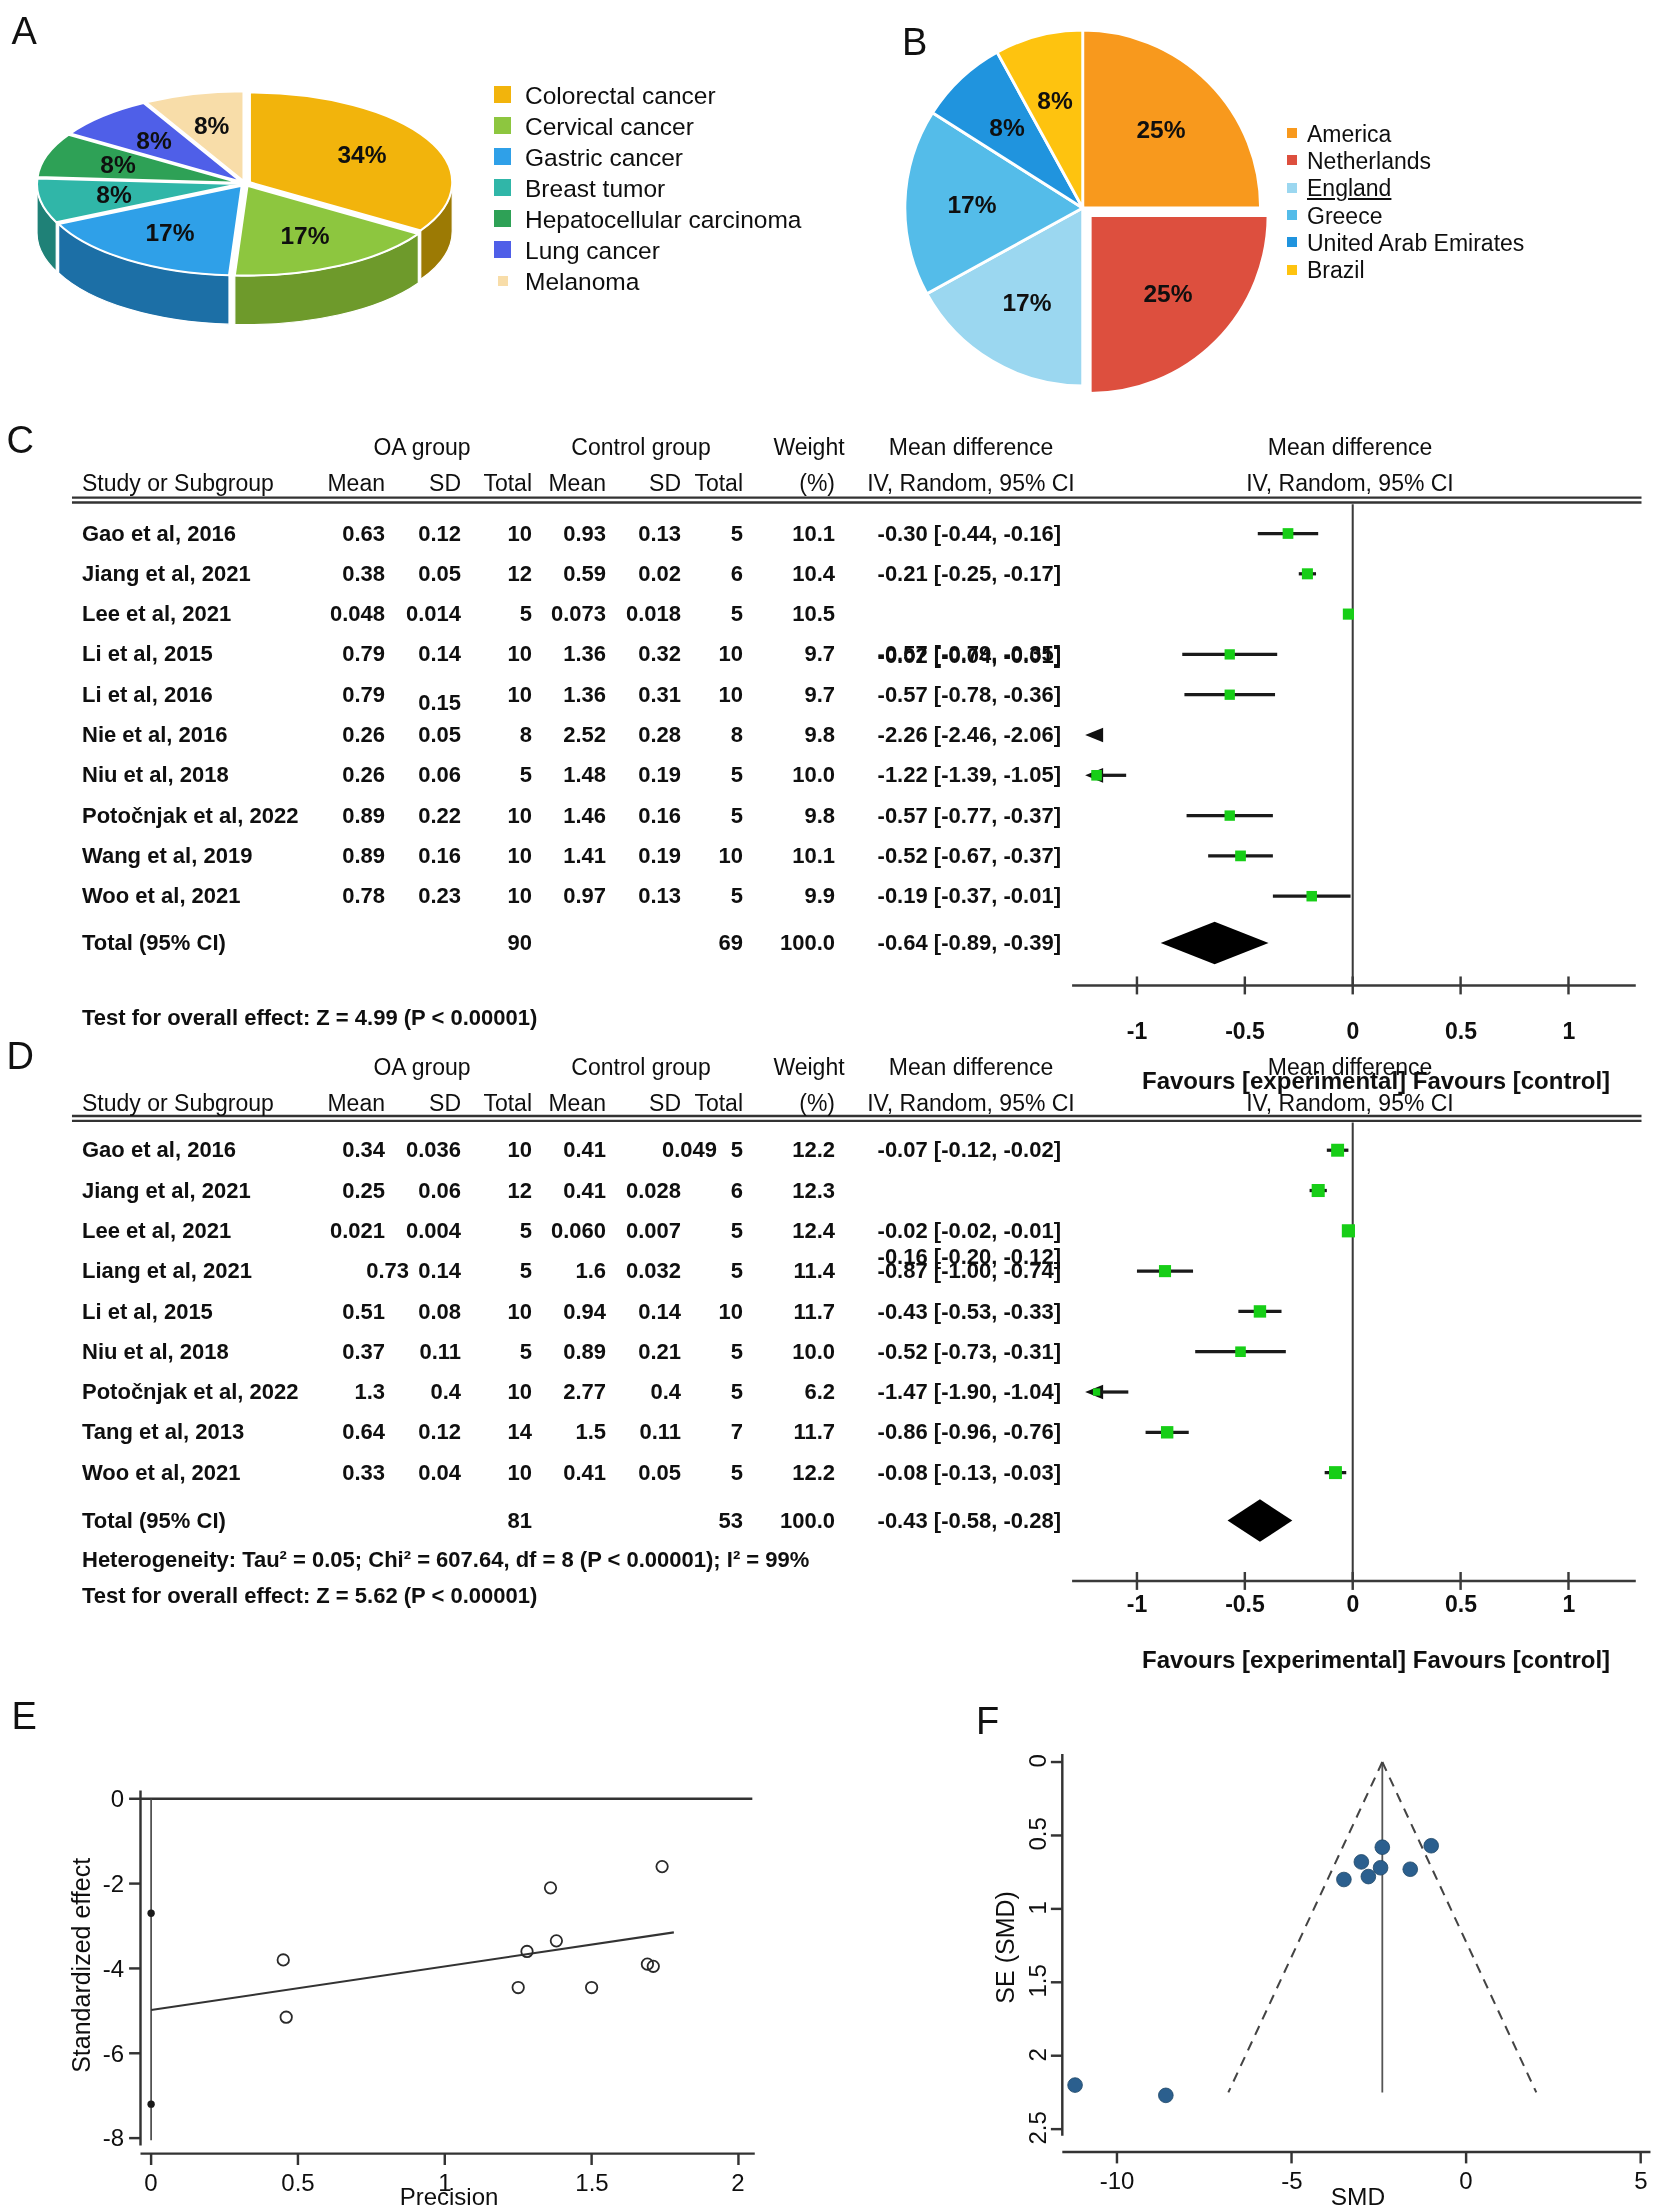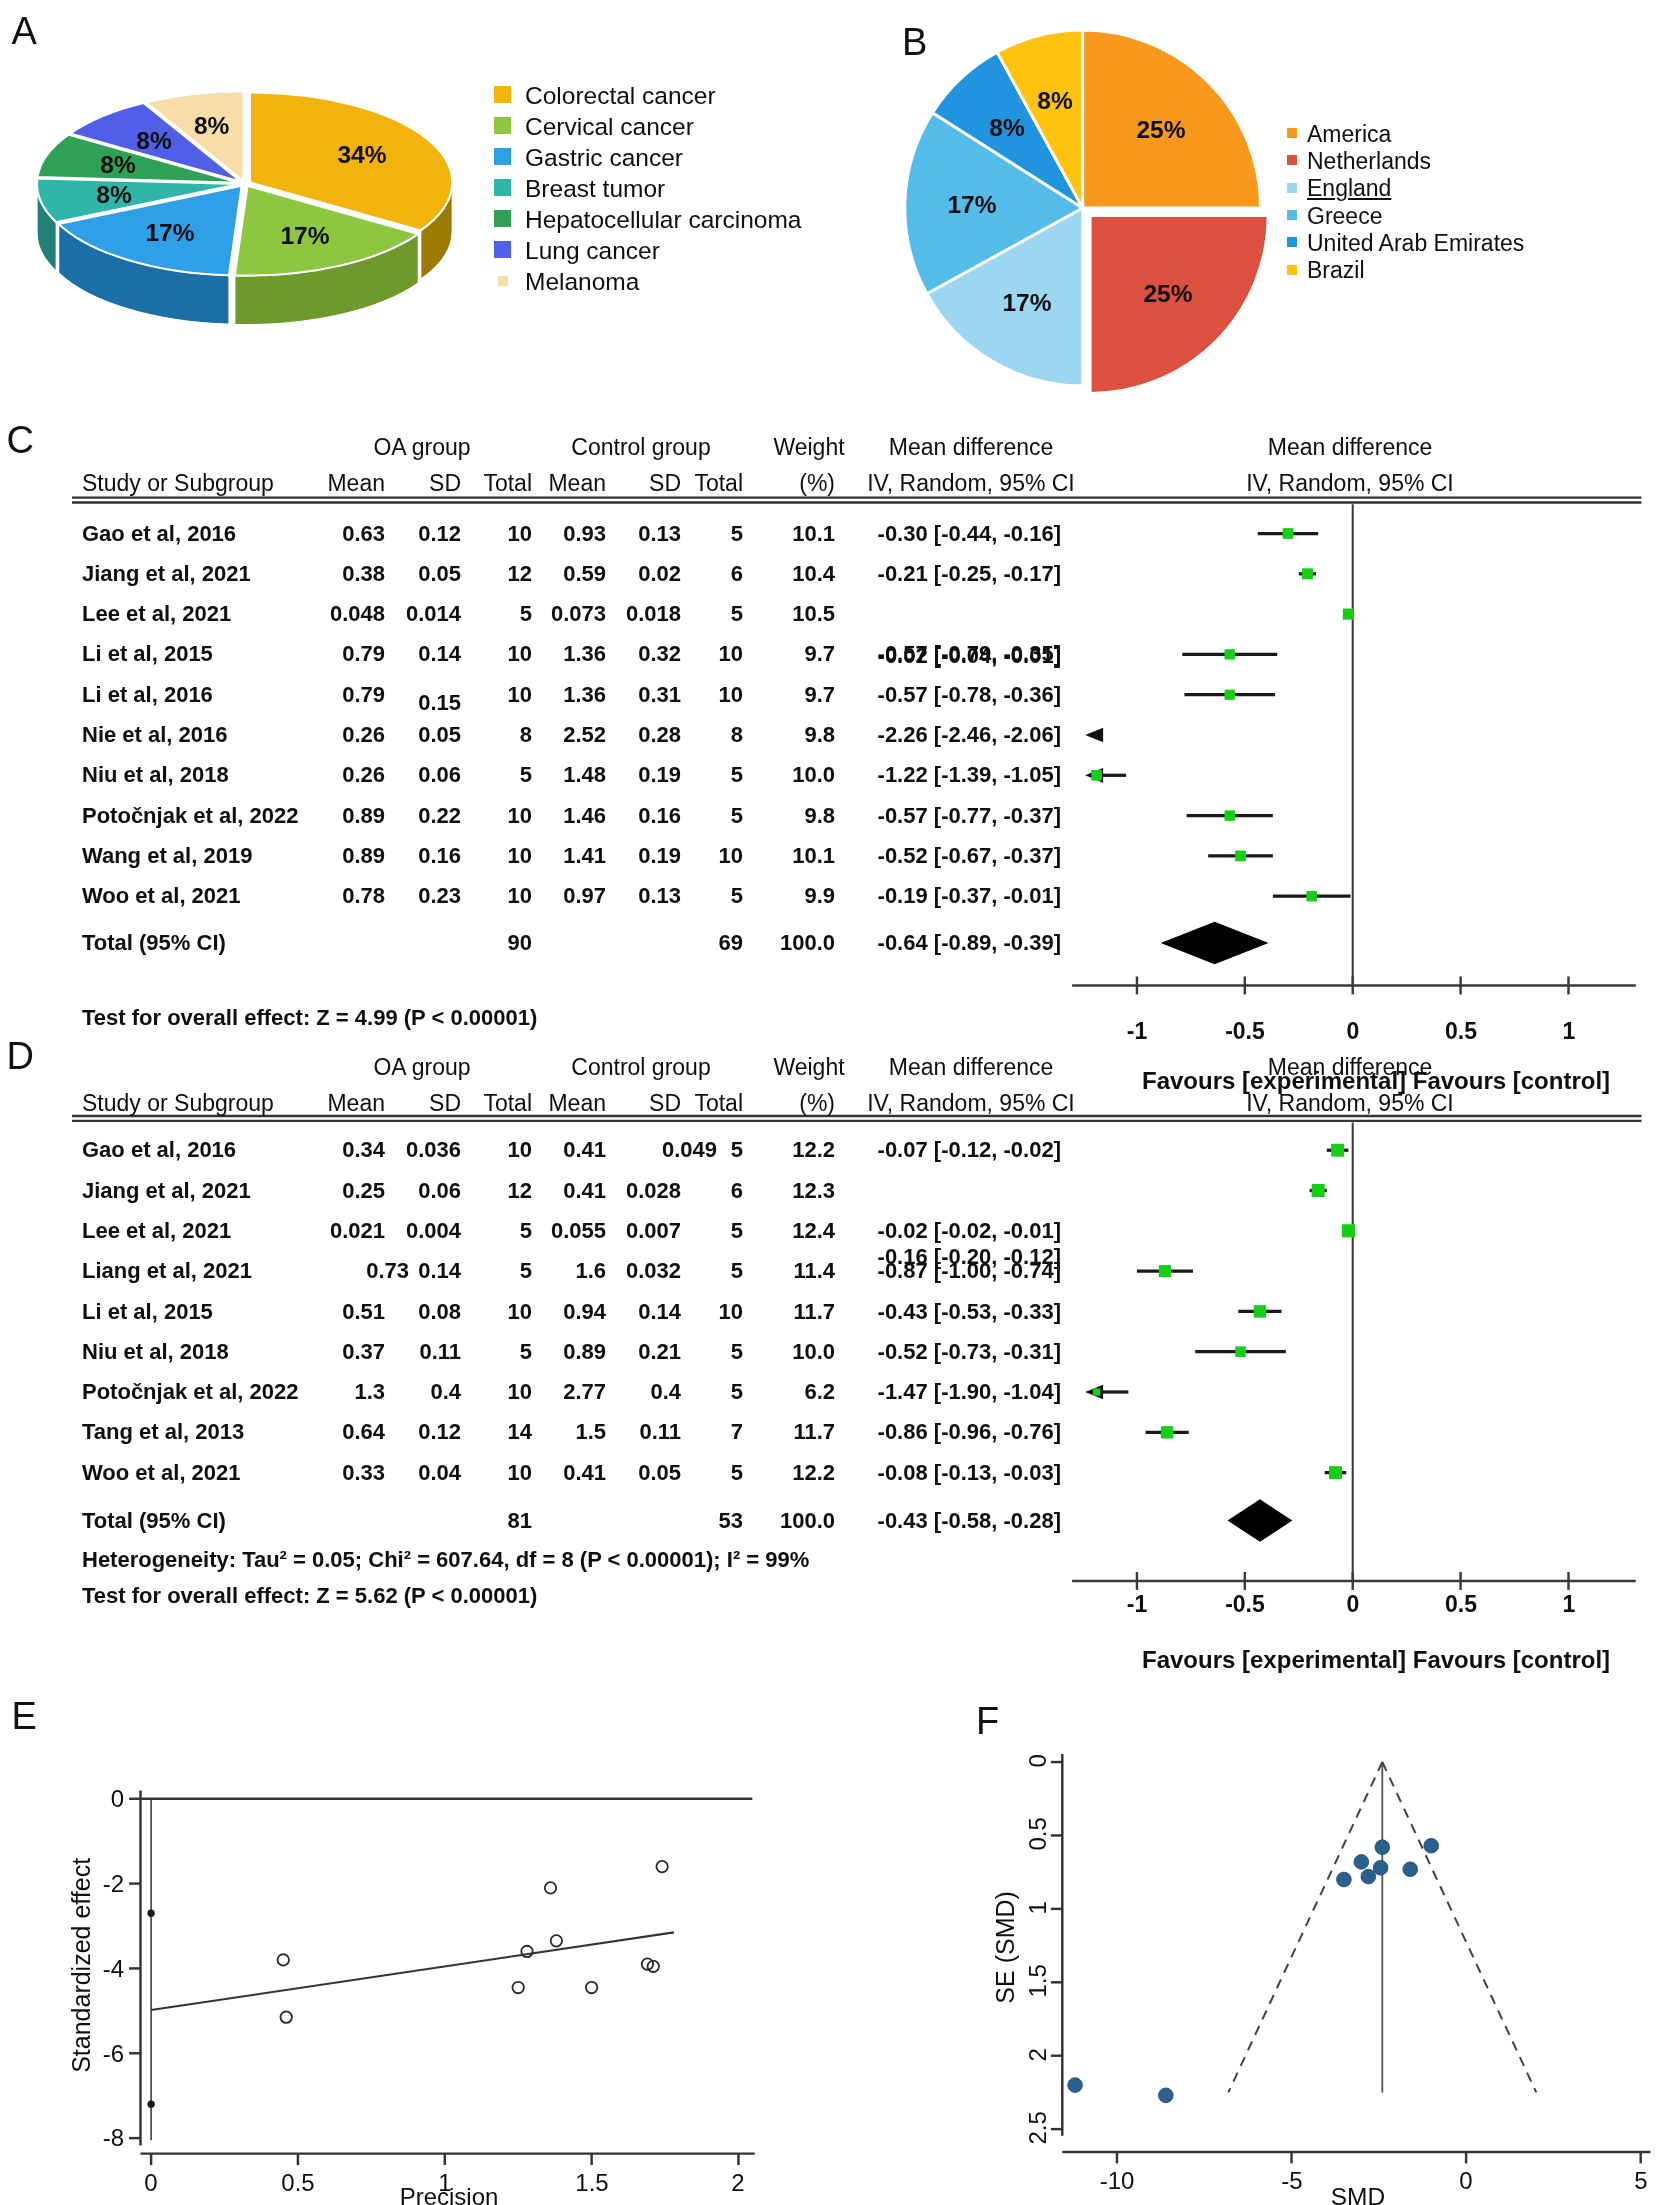--- a/index.html
+++ b/index.html
@@ -343,21 +343,21 @@
     <div class="t b" style="font-size: 22px; left: 287px; width: 245px; text-align: right; top: 1178px;">12</div>
     <div class="t b" style="font-size: 22px; left: 361px; width: 245px; text-align: right; top: 1178px;">0.41</div>
     <div class="t b" style="font-size: 22px; left: 436px; width: 245px; text-align: right; top: 1178px;">0.028</div>
     <div class="t b" style="font-size: 22px; left: 498px; width: 245px; text-align: right; top: 1178px;">6</div>
     <div class="t b" style="font-size: 22px; left: 590px; width: 245px; text-align: right; top: 1178px;">12.3</div>
     <div class="t b" style="font-size: 22px; left: 816px; width: 245px; text-align: right; top: 1244px;">-0.16 [-0.20, -0.12]</div>
     <div class="t b" style="font-size: 22px; left: 82px; top: 1218px;">Lee et al, 2021</div>
     <div class="t b" style="font-size: 22px; left: 140px; width: 245px; text-align: right; top: 1218px;">0.021</div>
     <div class="t b" style="font-size: 22px; left: 216px; width: 245px; text-align: right; top: 1218px;">0.004</div>
     <div class="t b" style="font-size: 22px; left: 287px; width: 245px; text-align: right; top: 1218px;">5</div>
-    <div class="t b" style="font-size: 22px; left: 361px; width: 245px; text-align: right; top: 1218px;">0.055</div>
+    <div class="t b" style="font-size: 22px; left: 361px; width: 245px; text-align: right; top: 1218px;">0.060</div>
     <div class="t b" style="font-size: 22px; left: 436px; width: 245px; text-align: right; top: 1218px;">0.007</div>
     <div class="t b" style="font-size: 22px; left: 498px; width: 245px; text-align: right; top: 1218px;">5</div>
     <div class="t b" style="font-size: 22px; left: 590px; width: 245px; text-align: right; top: 1218px;">12.4</div>
     <div class="t b" style="font-size: 22px; left: 816px; width: 245px; text-align: right; top: 1218px;">-0.02 [-0.02, -0.01]</div>
     <div class="t b" style="font-size: 22px; left: 82px; top: 1258px;">Liang et al, 2021</div>
     <div class="t b" style="font-size: 22px; left: 140px; width: 245px; text-align: right; top: 1258px; padding-left: 24px;">0.73</div>
     <div class="t b" style="font-size: 22px; left: 216px; width: 245px; text-align: right; top: 1258px;">0.14</div>
     <div class="t b" style="font-size: 22px; left: 287px; width: 245px; text-align: right; top: 1258px;">5</div>
     <div class="t b" style="font-size: 22px; left: 361px; width: 245px; text-align: right; top: 1258px;">1.6</div>
     <div class="t b" style="font-size: 22px; left: 436px; width: 245px; text-align: right; top: 1258px;">0.032</div>

